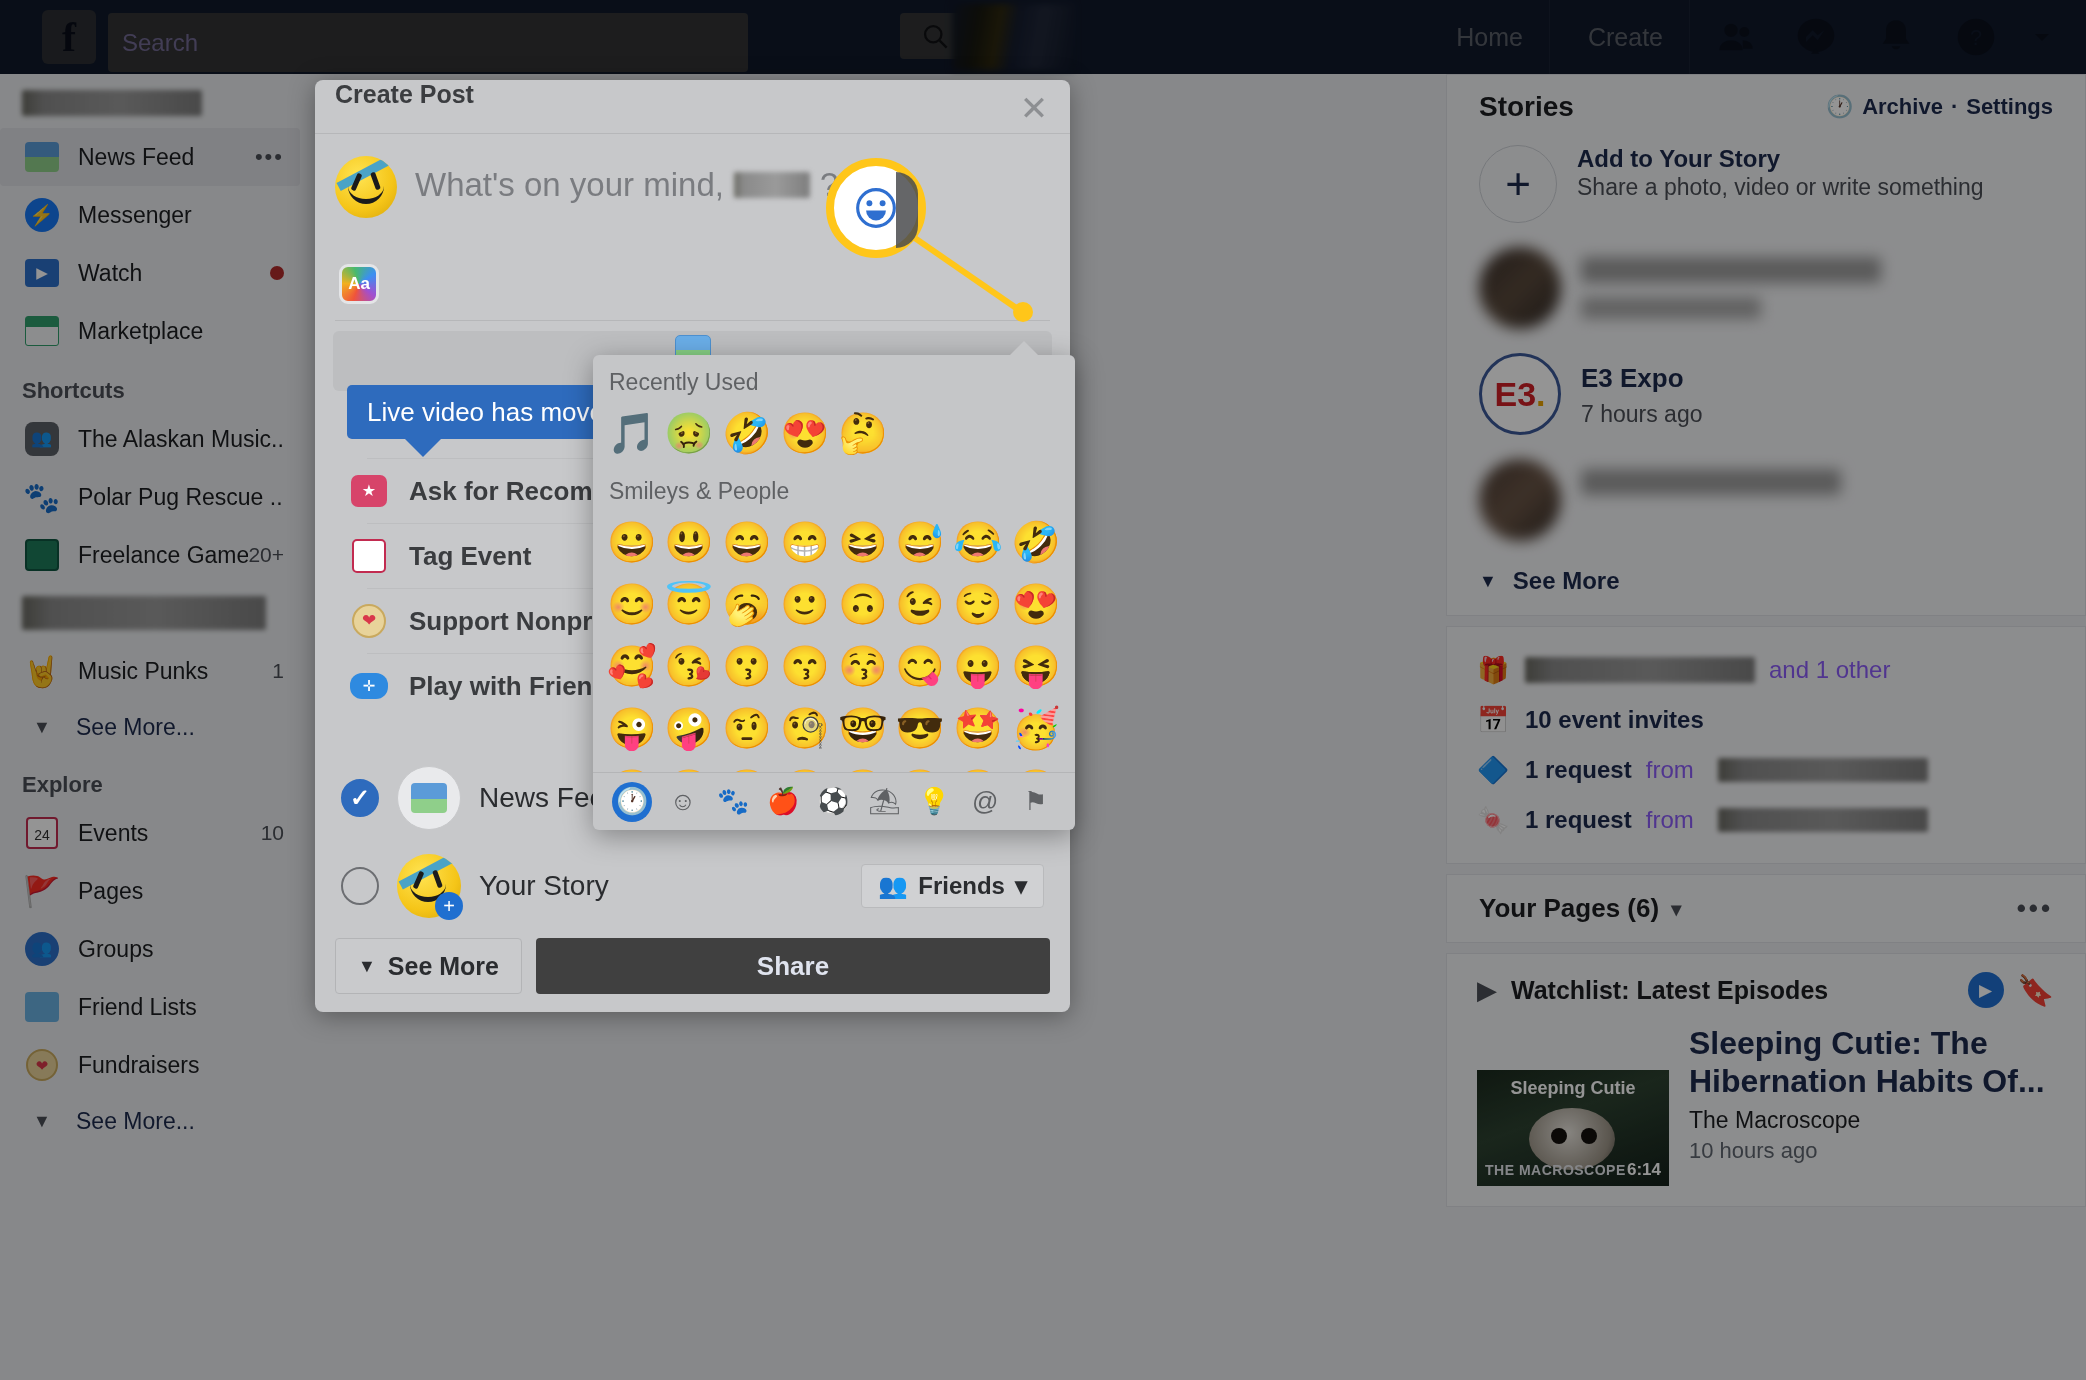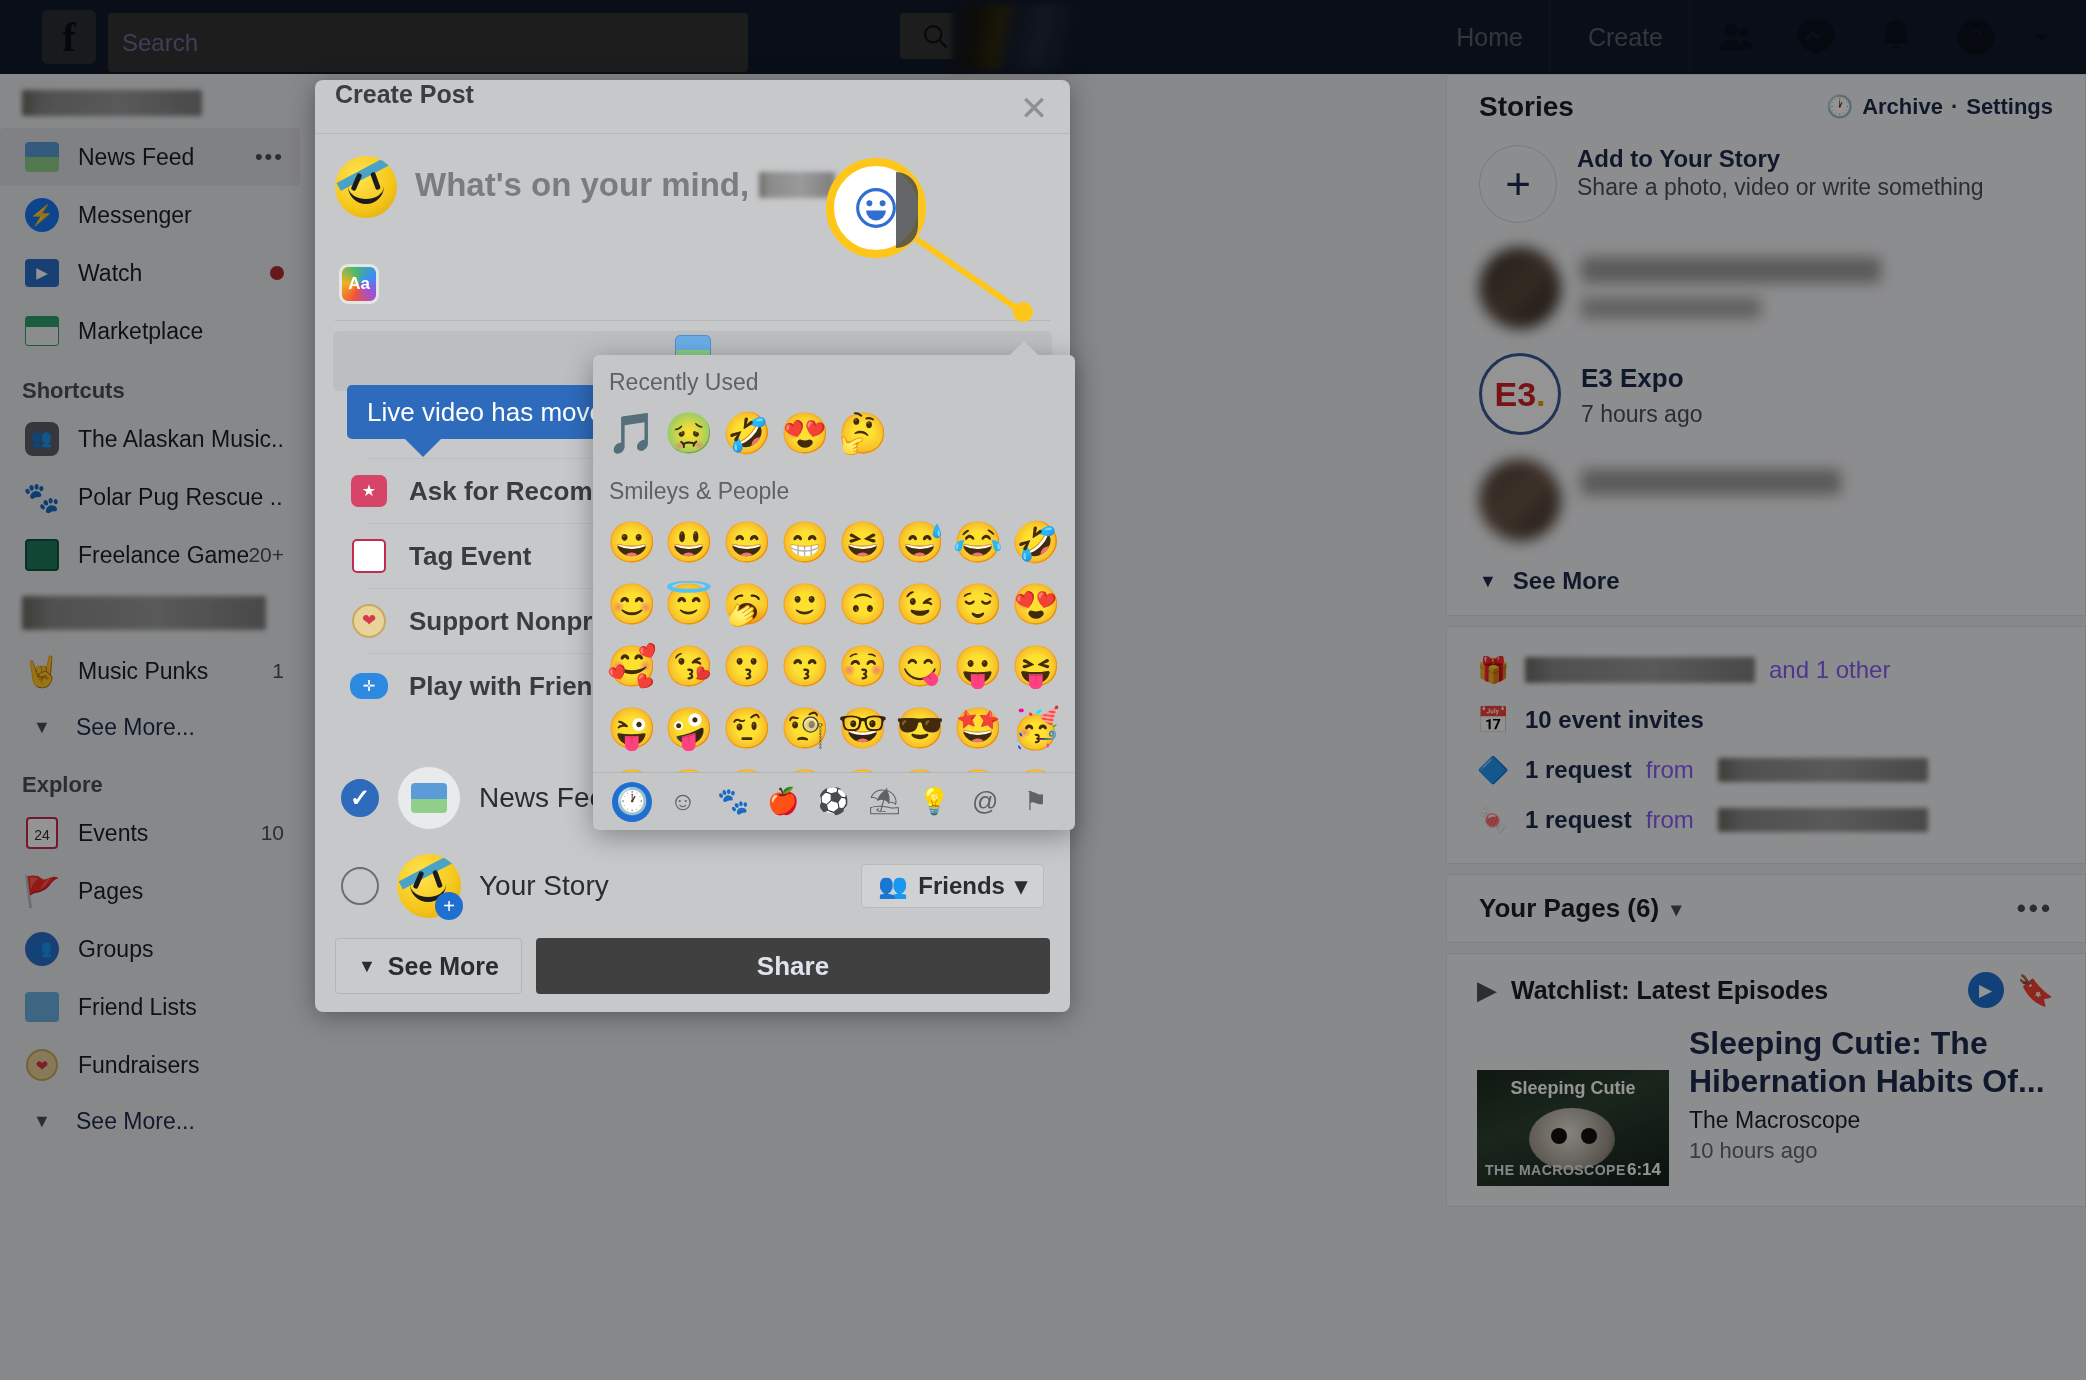--- a/index.html
+++ b/index.html
@@ -150,21 +150,21 @@
   .dlg-head {
     height: 54px; border-bottom: 1px solid #b6b7b9; display: flex; align-items: flex-start;
     padding: 0 20px; position: relative;
   }
   .dlg-title { font-size: 25px; font-weight: bold; color: #3b3d40; }
   .dlg-close {
     position: absolute; right: 16px; top: 8px; width: 40px; height: 40px;
     display: flex; align-items: center; justify-content: center;
     color: #8d8f92; font-size: 34px; font-weight: 300;
   }
-  .dlg-compose { display: flex; align-items: flex-start; padding: 22px 20px 0; gap: 18px; font-weight: bold; }
+  .dlg-compose { display: flex; align-items: flex-start; padding: 22px 20px 0; gap: 18px; }
   .avatar-smiley {
     width: 62px; height: 62px; border-radius: 50%; flex: 0 0 62px;
     background: radial-gradient(circle at 38% 32%, #ffe452 0%, #f5c518 60%, #d4a209 100%);
     position: relative; overflow: hidden;
   }
   .avatar-smiley .blood {
     position: absolute; width: 100%; height: 9px; background: #4aa3c7;
     top: 12px; left: 0; transform: rotate(-28deg);
   }
   .avatar-smiley .eye1, .avatar-smiley .eye2 {

